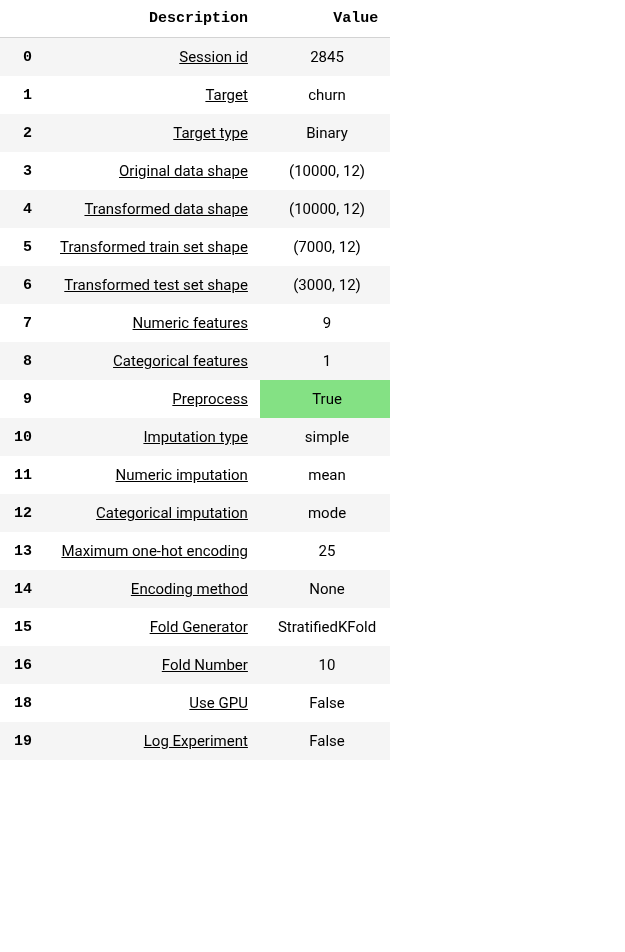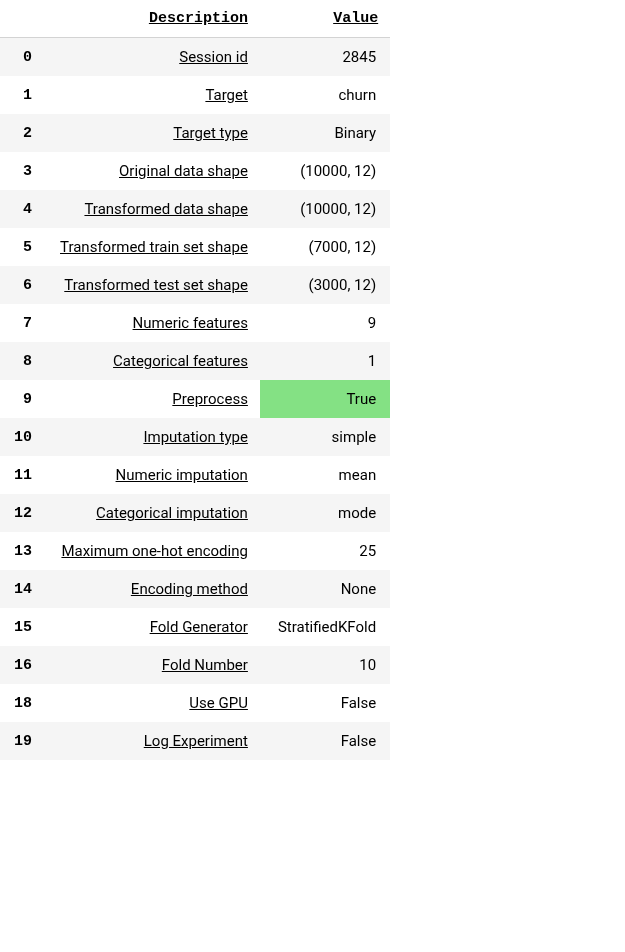--- a/index.html
+++ b/index.html
@@ -21,21 +21,20 @@
       padding: 10px 12px;
       text-align: right;
       border: none;
     }
     thead th {
       font-family: "SFMono-Regular", Consolas, "Liberation Mono", Menlo, Courier, monospace;
       font-weight: 600;
       color: #000;
       background: #fff;
       border-bottom: 1px solid #d3d3d3;
-      text-decoration: underline;
     }
     thead th.index-col {
       background: #fff;
     }
     tbody tr:nth-child(odd) td,
     tbody tr:nth-child(odd) th.row-index {
       background: #f5f5f5;
     }
     tbody tr:nth-child(even) td,
     tbody tr:nth-child(even) th.row-index {
@@ -49,21 +48,21 @@
       padding-left: 14px;
       color: #000;
     }
     td.desc-cell {
       text-align: right;
       white-space: nowrap;
       padding-left: 14px;
       text-decoration: underline;
     }
     td.value-cell {
-      text-align: right;
+      text-align: center;
       white-space: nowrap;
       padding-right: 14px;
       padding-left: 18px;
     }
     td.highlight {
       background: #84e184 !important;
       margin-left: 43px;
     }
     thead th.index-col {
       width: 36px;

